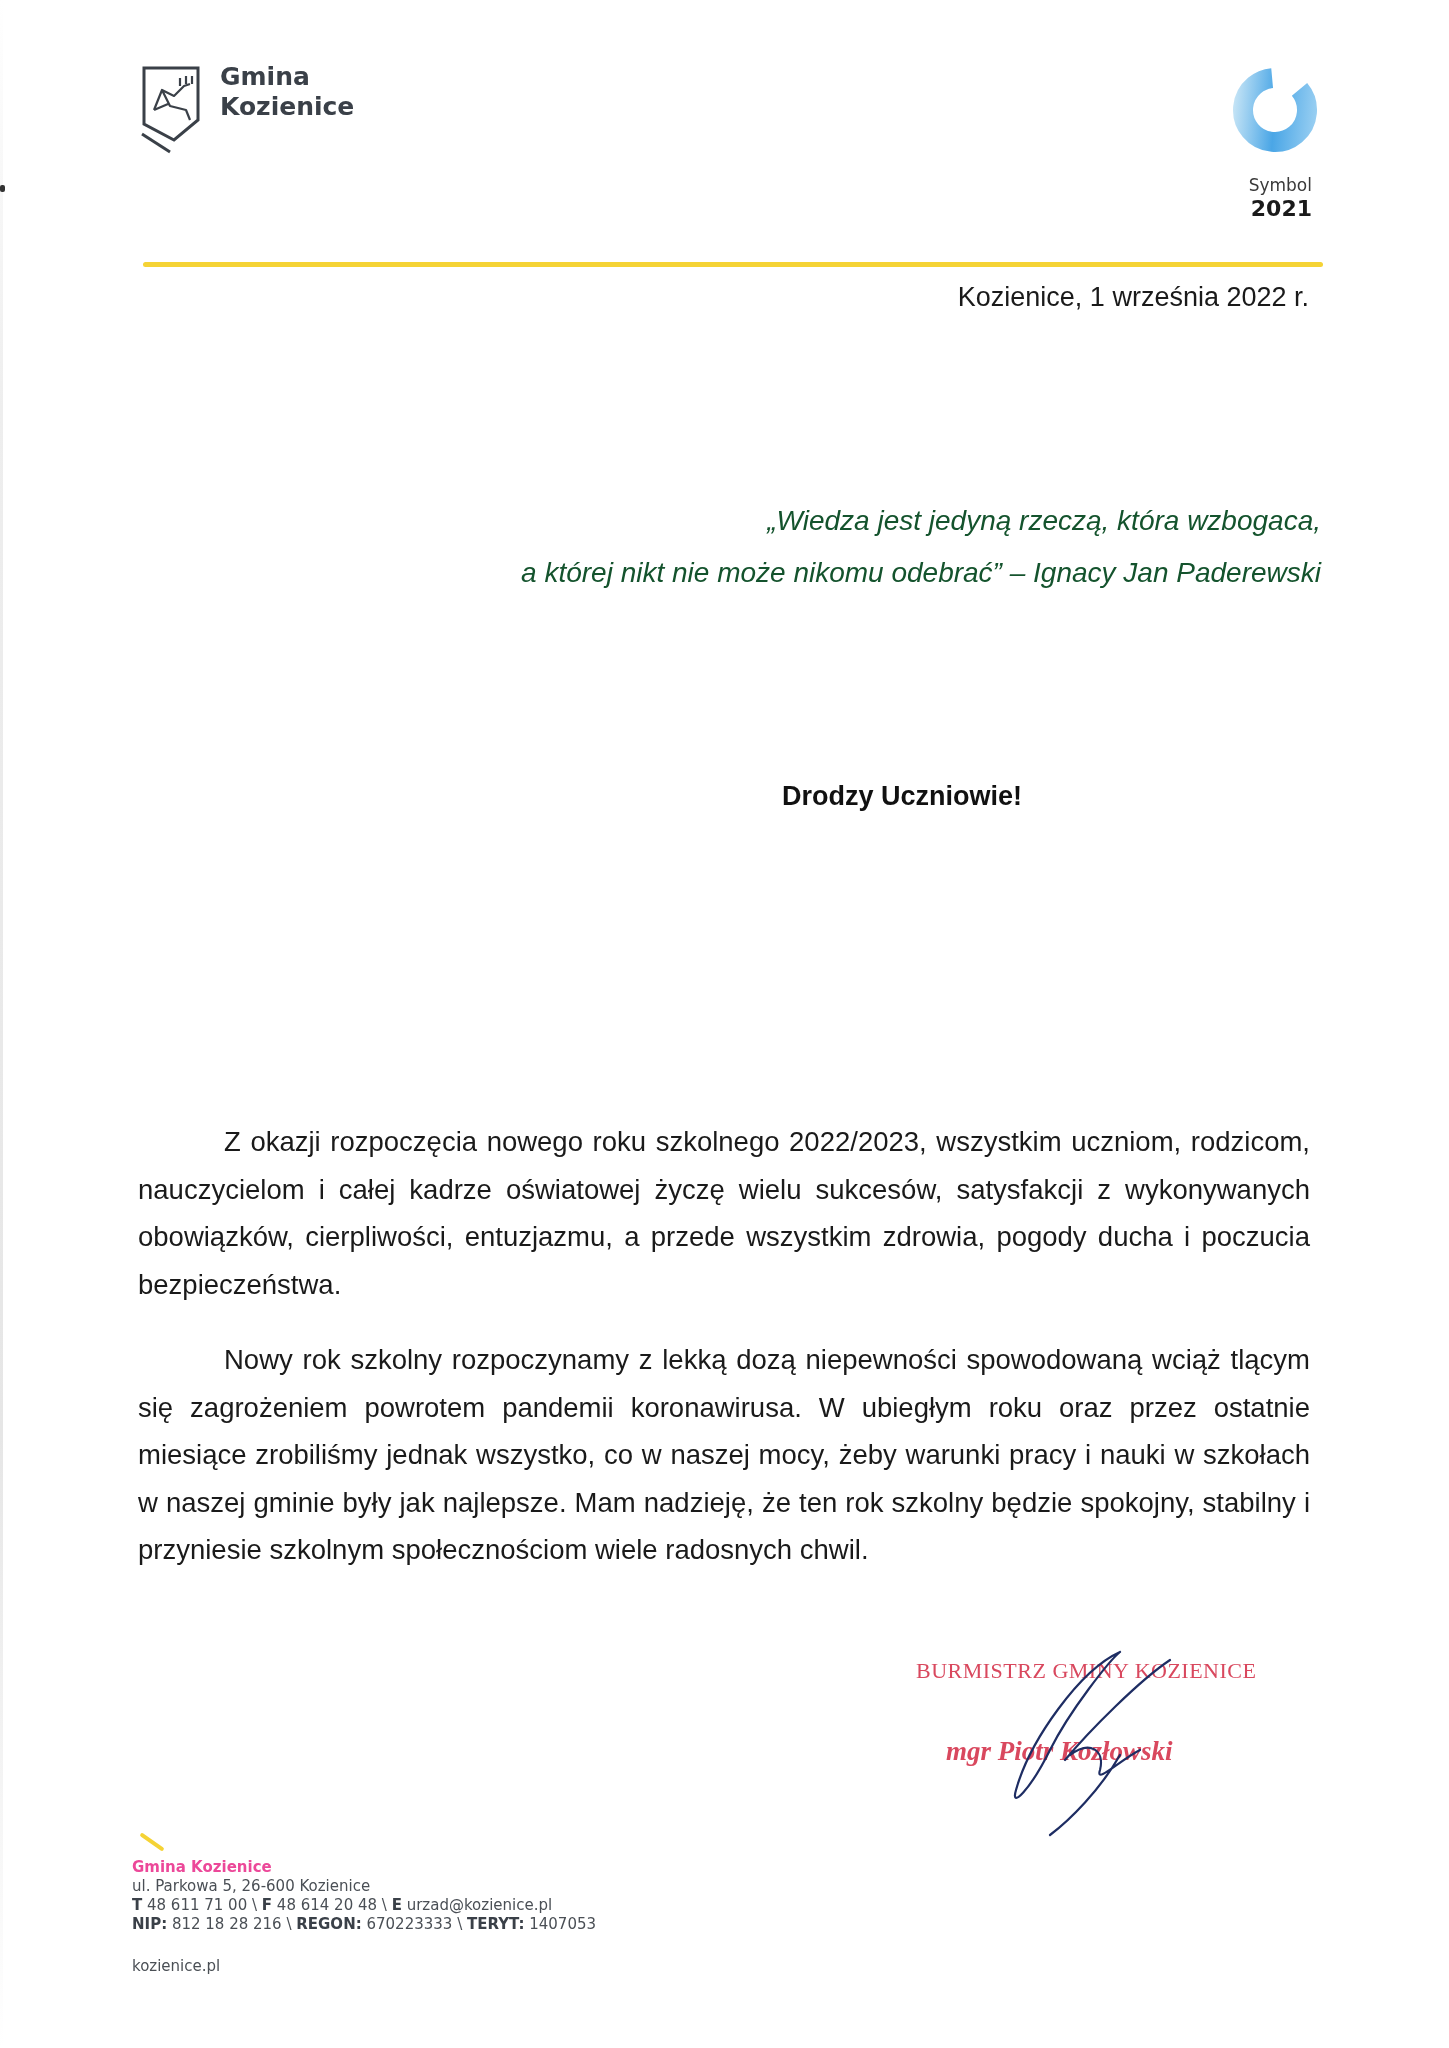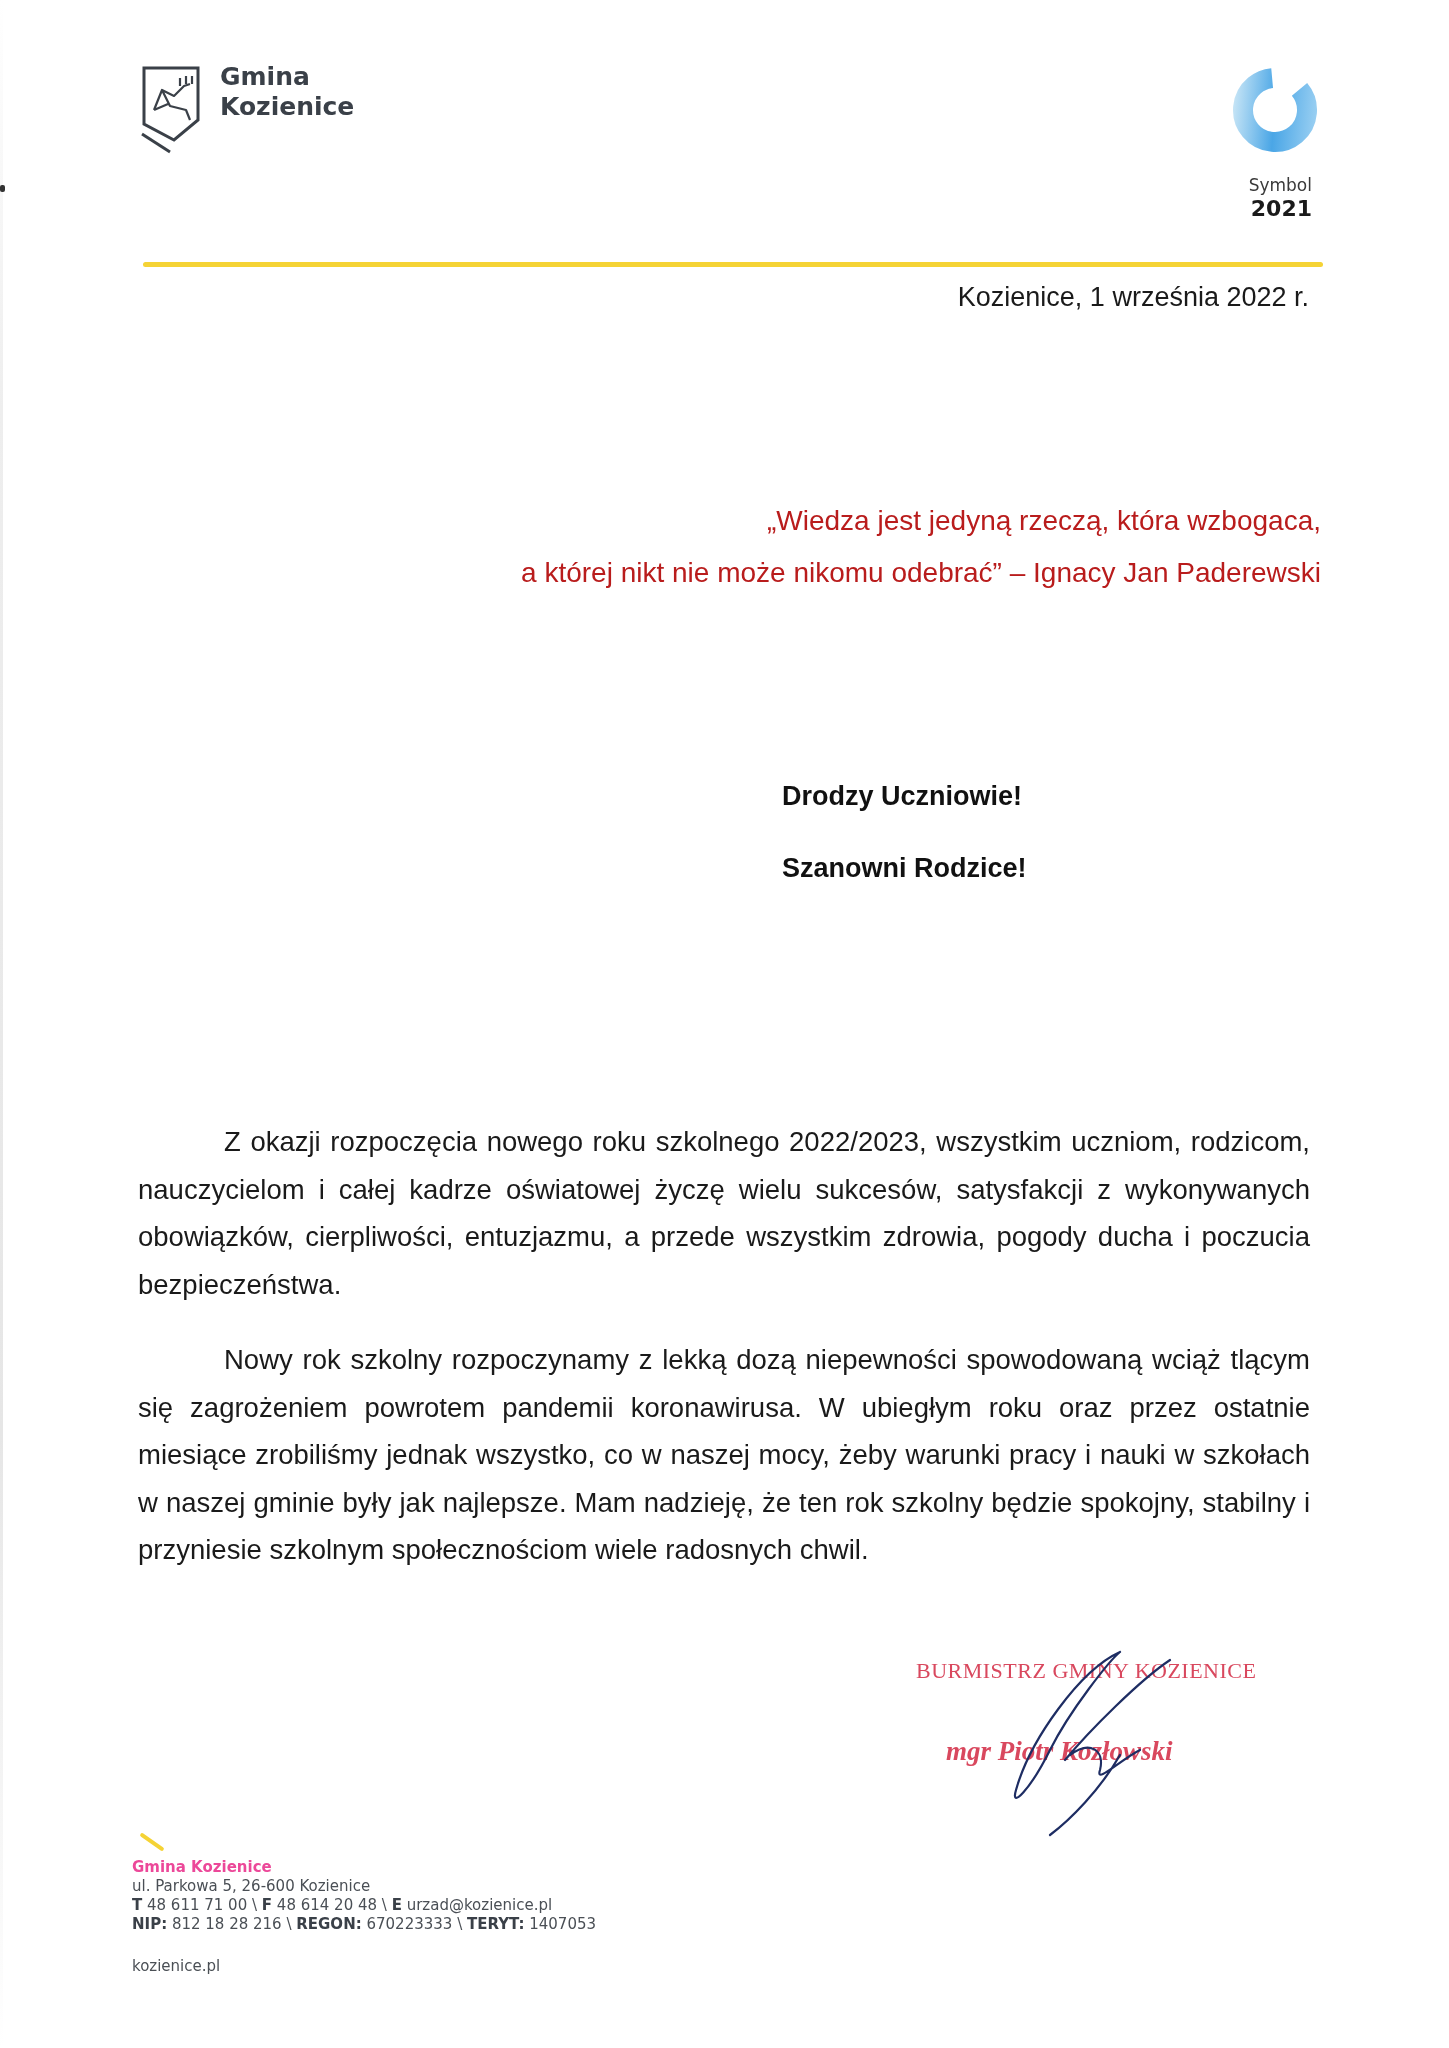--- a/index.html
+++ b/index.html
@@ -13,21 +13,21 @@
 
     .symbol { left: 1210px; top: 55px; width: 130px; height: 180px; text-align: center; }
     .symbol-ring { position: absolute; right: 20px; top: 10px; width: 90px; height: 90px; }
     .symbol-label { position: absolute; right: 28px; top: 120px; font-family: "DejaVu Sans", sans-serif; font-size: 17px; color: #3a3a3a; }
     .symbol-year { position: absolute; right: 28px; top: 141px; font-family: "DejaVu Sans", sans-serif; font-size: 22px; font-weight: bold; color: #1a1a1a; }
 
     .rule { left: 143px; top: 262px; width: 1180px; height: 5px; background: #f5d335; border-radius: 3px; }
 
     .date { right: 140px; top: 282px; font-size: 27px; color: #1a1a1a; }
 
-    .quote { right: 128px; top: 495px; text-align: right; font-size: 28px; line-height: 52px; color: #b91c1c; }
+    .quote { right: 128px; top: 495px; text-align: right; font-style: italic; font-size: 28px; line-height: 52px; color: #14532d; }
 
     .salutations { left: 742px; top: 760px; font-weight: bold; font-size: 27px; line-height: 72px; color: #111; margin-left: 40px; }
 
     .body { left: 138px; width: 1172px; font-size: 27.5px; line-height: 47.5px; color: #1a1a1a; text-align: justify; }
     .p1 { top: 1118px; }
     .p2 { top: 1336px; }
     .body p { margin: 0; text-indent: 86px; }
 
     .stamp { left: 910px; top: 1640px; width: 360px; height: 190px; }
     .stamp-title { position: absolute; left: 6px; top: 18px; font-family: "Liberation Serif", serif; font-size: 22px; color: #d9485e; letter-spacing: 0.5px; }
@@ -81,21 +81,20 @@
 
 <div class="abs date">Kozienice, 1 września 2022 r.</div>
 
 <div class="abs quote">
   <div>„Wiedza jest jedyną rzeczą, która wzbogaca,</div>
   <div>a której nikt nie może nikomu odebrać” – Ignacy Jan Paderewski</div>
 </div>
 
 <div class="abs salutations">
   <div>Drodzy Uczniowie!</div>
-  <div>Szanowni Rodzice!</div>
 </div>
 
 <div class="abs body p1">
   <p>Z okazji rozpoczęcia nowego roku szkolnego 2022/2023, wszystkim uczniom, rodzicom, nauczycielom i całej kadrze oświatowej życzę wielu sukcesów, satysfakcji z wykonywanych obowiązków, cierpliwości, entuzjazmu, a przede wszystkim zdrowia, pogody ducha i poczucia bezpieczeństwa.</p>
 </div>
 <div class="abs body p2">
   <p>Nowy rok szkolny rozpoczynamy z lekką dozą niepewności spowodowaną wciąż tlącym się zagrożeniem powrotem pandemii koronawirusa. W ubiegłym roku oraz przez ostatnie miesiące zrobiliśmy jednak wszystko, co w naszej mocy, żeby warunki pracy i nauki w szkołach w naszej gminie były jak najlepsze. Mam nadzieję, że ten rok szkolny będzie spokojny, stabilny i przyniesie szkolnym społecznościom wiele radosnych chwil.</p>
 </div>
 
 <div class="abs stamp">

